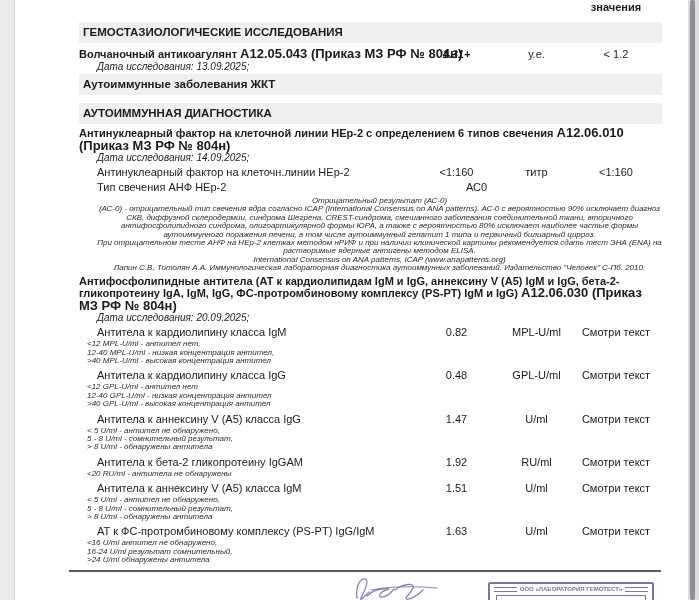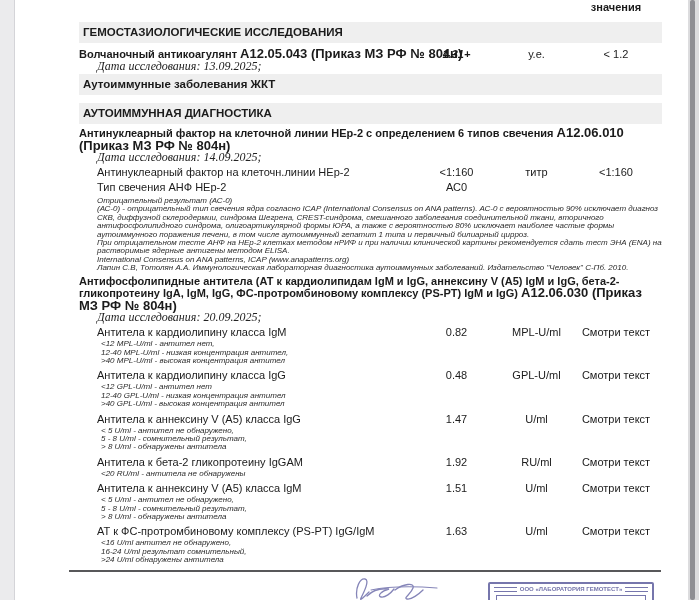--- a/index.html
+++ b/index.html
@@ -34,31 +34,31 @@
     margin-top:4px;
   }
   .trow .tname { white-space:nowrap; }
   .trow .tname.indent { padding-left:18px; }
   .trow .tval, .trow .tunit, .trow .tref { text-align:center; }
   .bold { font-weight:bold; }
   .result-flag { font-weight:bold; font-style:italic; }
   .code { font-size:13px; font-weight:bold; }
 
   .date-line {
-    font-size:12px; font-style:italic; line-height:9px;
-    margin:1px 0 0 18px; color:#222;font-family:Liberation Serif, serif;
+    font-size:10px; font-style:italic; line-height:9px;
+    margin:1px 0 0 18px; color:#222;
   }
   .test-title {
     font-weight:bold; font-size:11px; line-height:12.5px; margin-top:3px;
   }
-  .notes { margin:3px 0 0 18px; }
+  .notes { margin:3px 0 0 18px;text-align:center; }
   .note {
     font-size:8px; font-style:italic; line-height:8.4px; color:#2a2a2a;
   }
-  .row-notes { margin:1px 0 0 22px; }
+  .row-notes { margin:1px 0 0 8px; }
 
   .sep-line {
     position:absolute; left:54px; top:570px; width:592px; height:2px;
     background:#58585a;
   }
   .signature { position:absolute; left:336px; top:576px; }
   .stamp {
     position:absolute; left:473px; top:582px; width:166px; height:44px;
     border:2px solid #7676ac; border-radius:2px; background:#fff;
     box-sizing:border-box;
@@ -109,21 +109,21 @@
       <span class="code">А12.06.010 (Приказ МЗ РФ № 804н)</span>
     </div>
     <div class="date-line">Дата исследования: 14.09.2025;</div>
 
     <div class="trow">
       <div class="tname indent">Антинуклеарный фактор на клеточн.линии HEp-2</div>
       <div class="tval">&lt;1:160</div>
       <div class="tunit">титр</div>
       <div class="tref">&lt;1:160</div>
     </div>
-    <div class="trow" style="margin-top:2px;">
+    <div class="trow" style="margin-top:2px;gap:20px;">
       <div class="tname indent">Тип свечения АНФ HEp-2</div>
       <div class="tval">АС0</div>
       <div class="tunit"></div>
       <div class="tref"></div>
     </div>
 
     <div class="notes">
       <div class="note">Отрицательный результат (АС-0)</div>
       <div class="note">(АС-0) - отрицательный тип свечения ядра согласно ICAP (International Consensus on ANA patterns). АС-0 с вероятностью 90% исключает диагноз СКВ, диффузной склеродермии, синдрома Шегрена, CREST-синдрома, смешанного заболевания соединительной ткани, вторичного антифосфолипидного синдрома, олигоартикулярной формы ЮРА, а также с вероятностью 80% исключает наиболее частые формы аутоиммунного поражения печени, в том числе аутоиммунный гепатит 1 типа и первичный билиарный цирроз.</div>
       <div class="note">При отрицательном тесте АНФ на HEp-2 клетках методом нРИФ и при наличии клинической картины рекомендуется сдать тест ЭНА (ENA) на растворимые ядерные антигены методом ELISA.</div>

